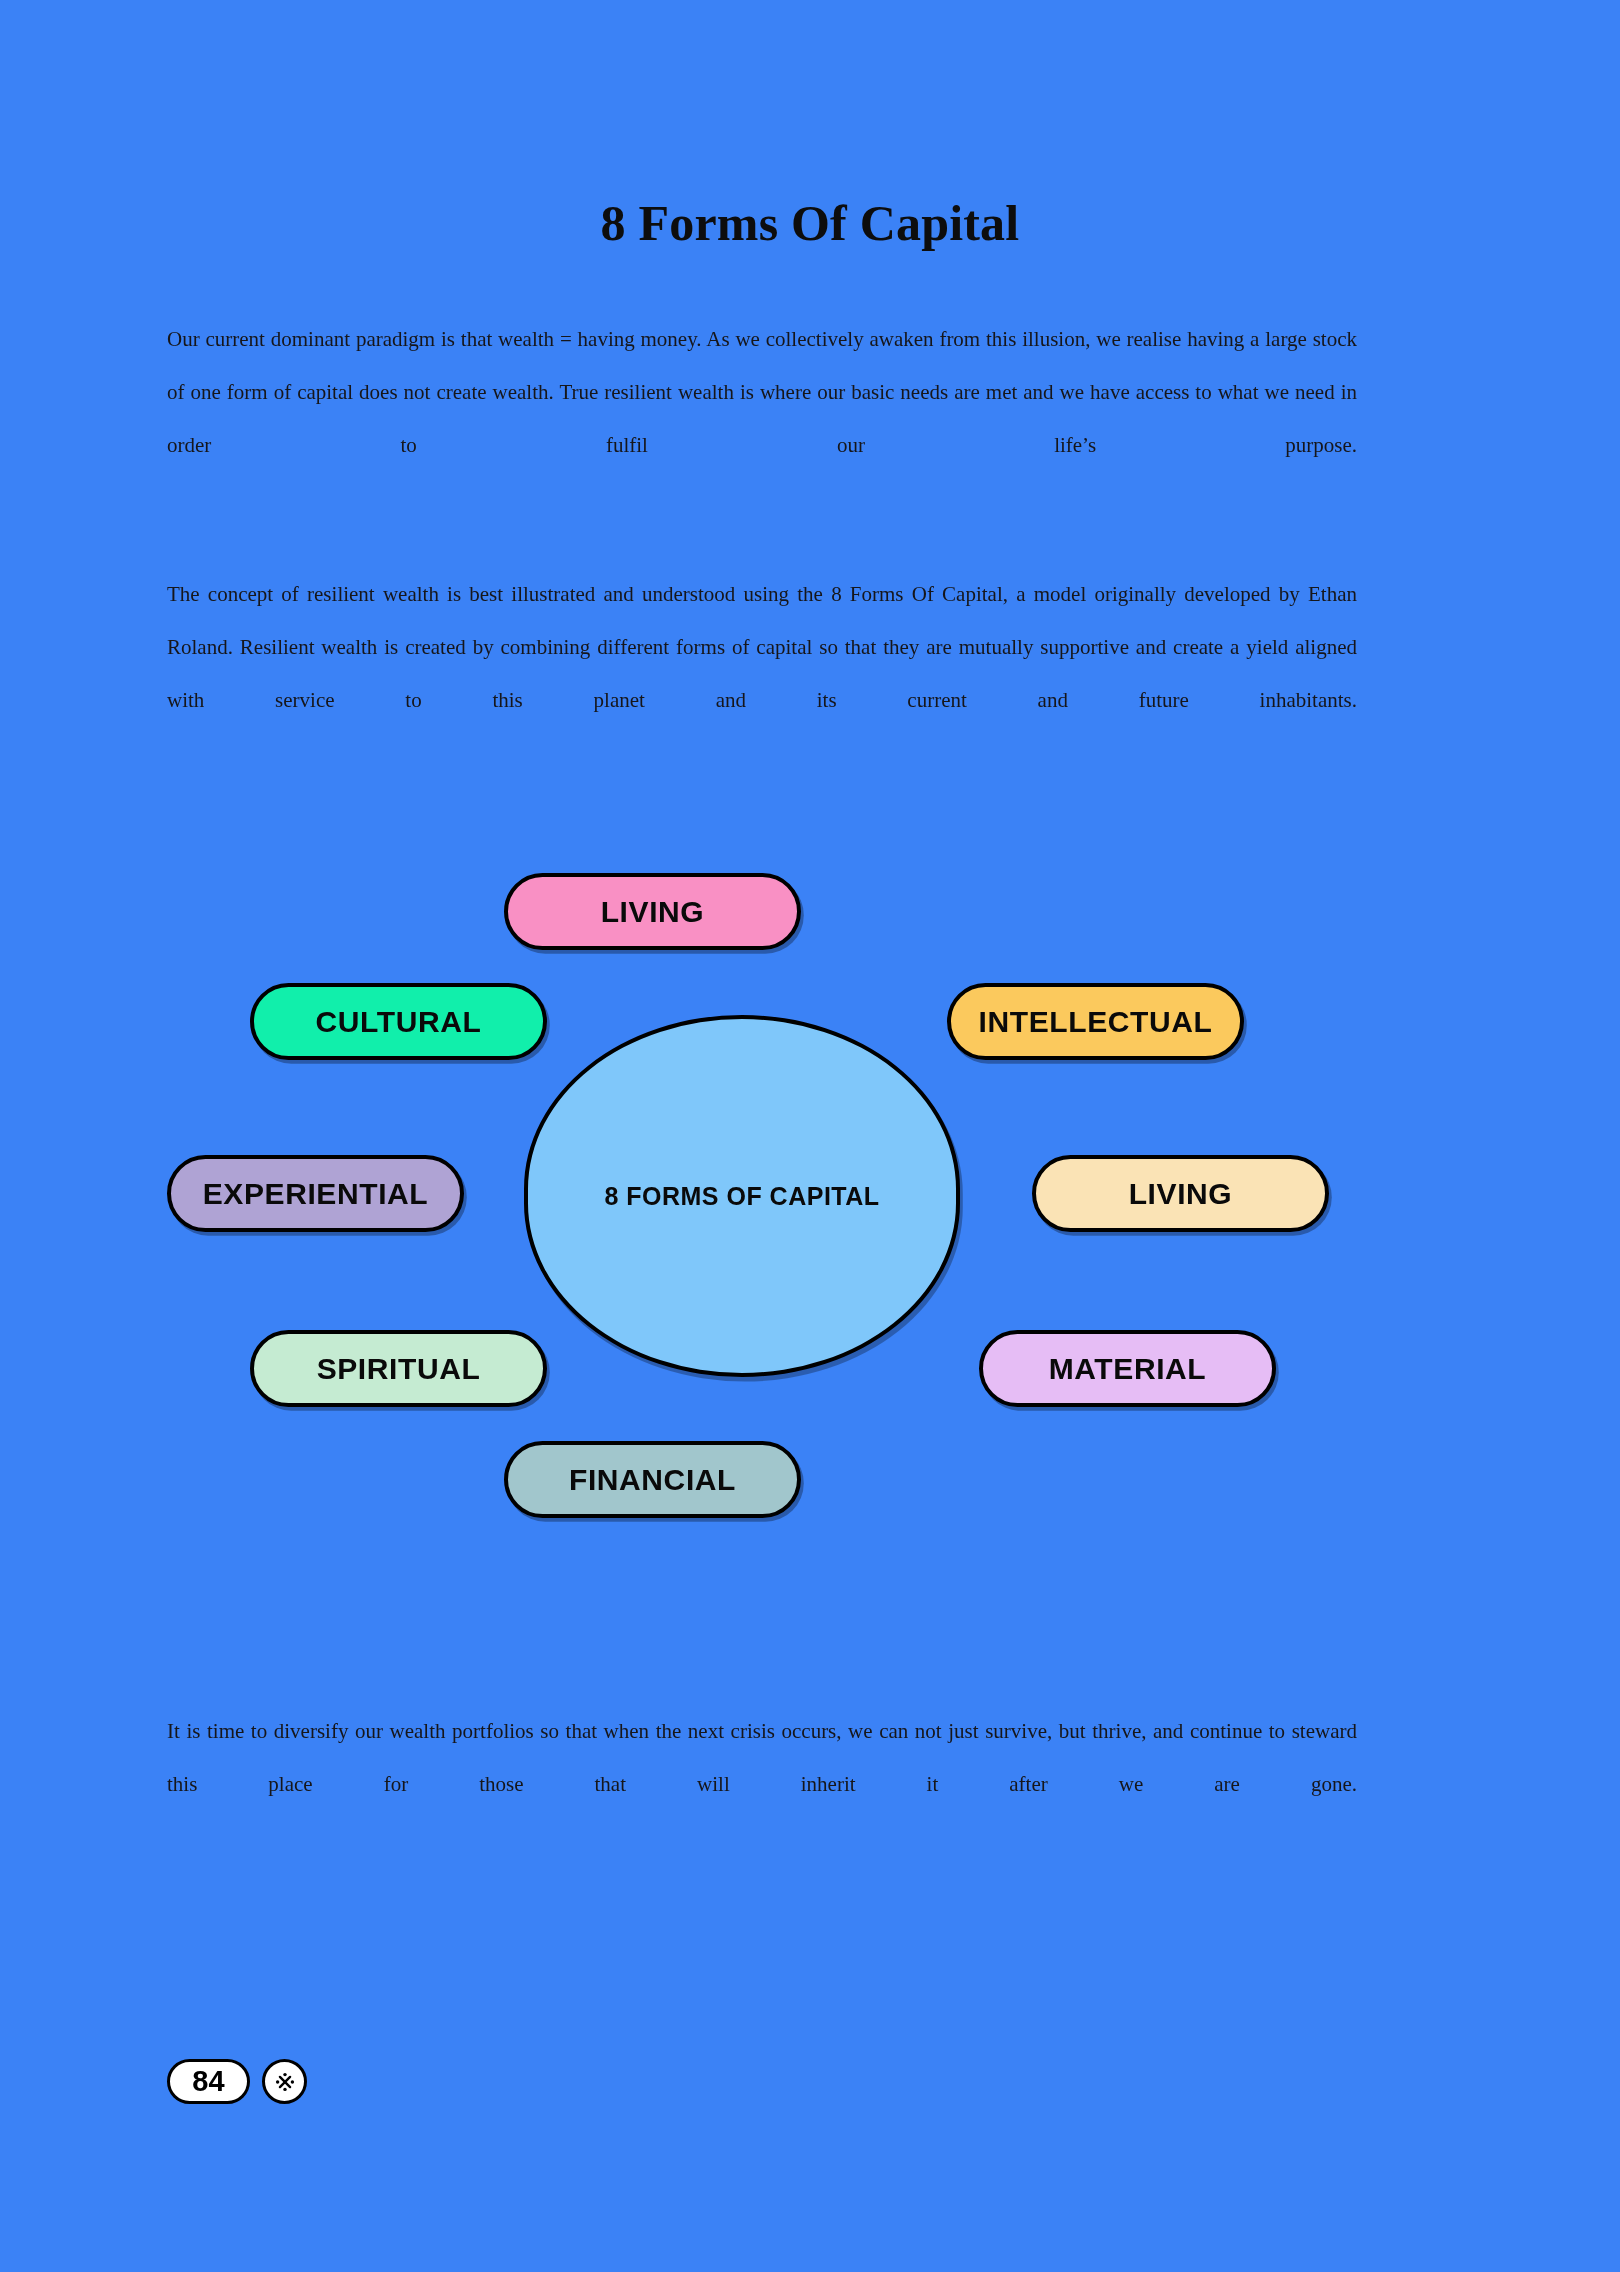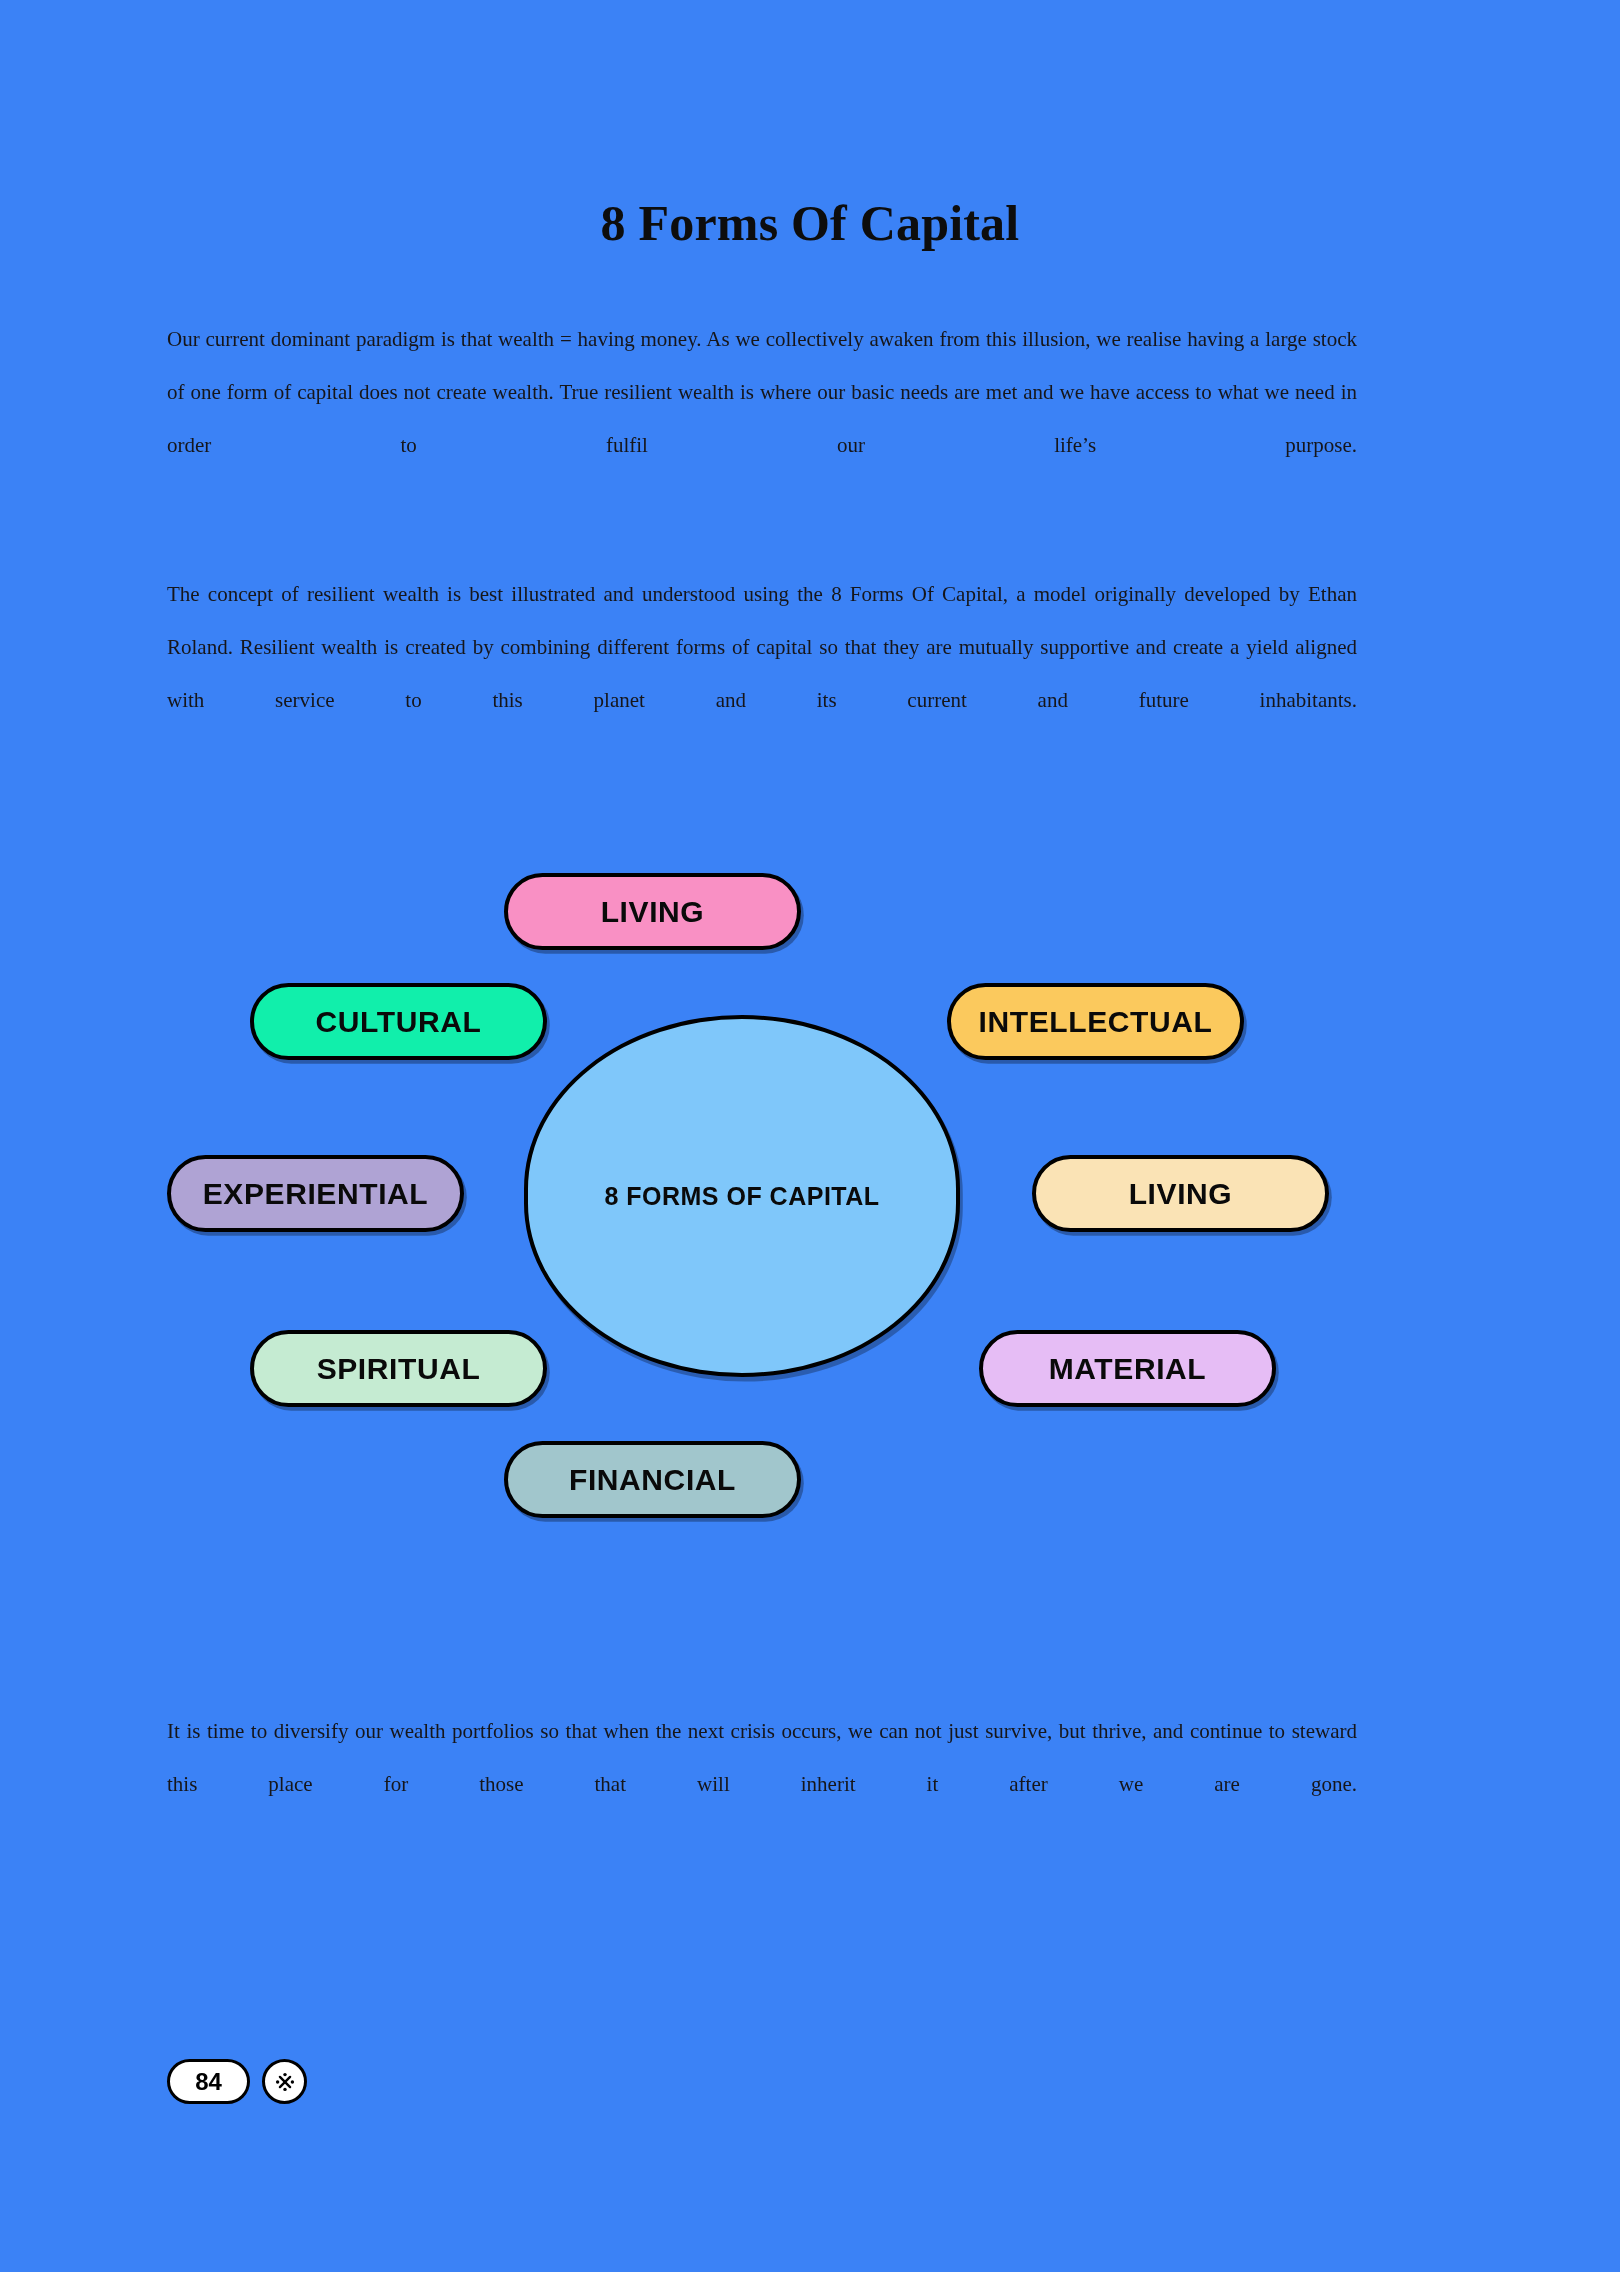--- a/index.html
+++ b/index.html
@@ -132,21 +132,21 @@
     box-sizing: border-box;
     width: 83px;
     height: 45px;
     border: 3.7px solid #000000;
     border-radius: 927px;
     display: flex;
     align-items: center;
     justify-content: center;
     font-family: "Liberation Sans", "DejaVu Sans", sans-serif;
     font-weight: bold;
-    font-size: 24px;
+    font-size: 29px;
     color: #000000;
     background: #ffffff;
   }
   .mark-badge {
     box-sizing: border-box;
     width: 45px;
     height: 45px;
     border: 3.7px solid #000000;
     border-radius: 50%;
     display: flex;

